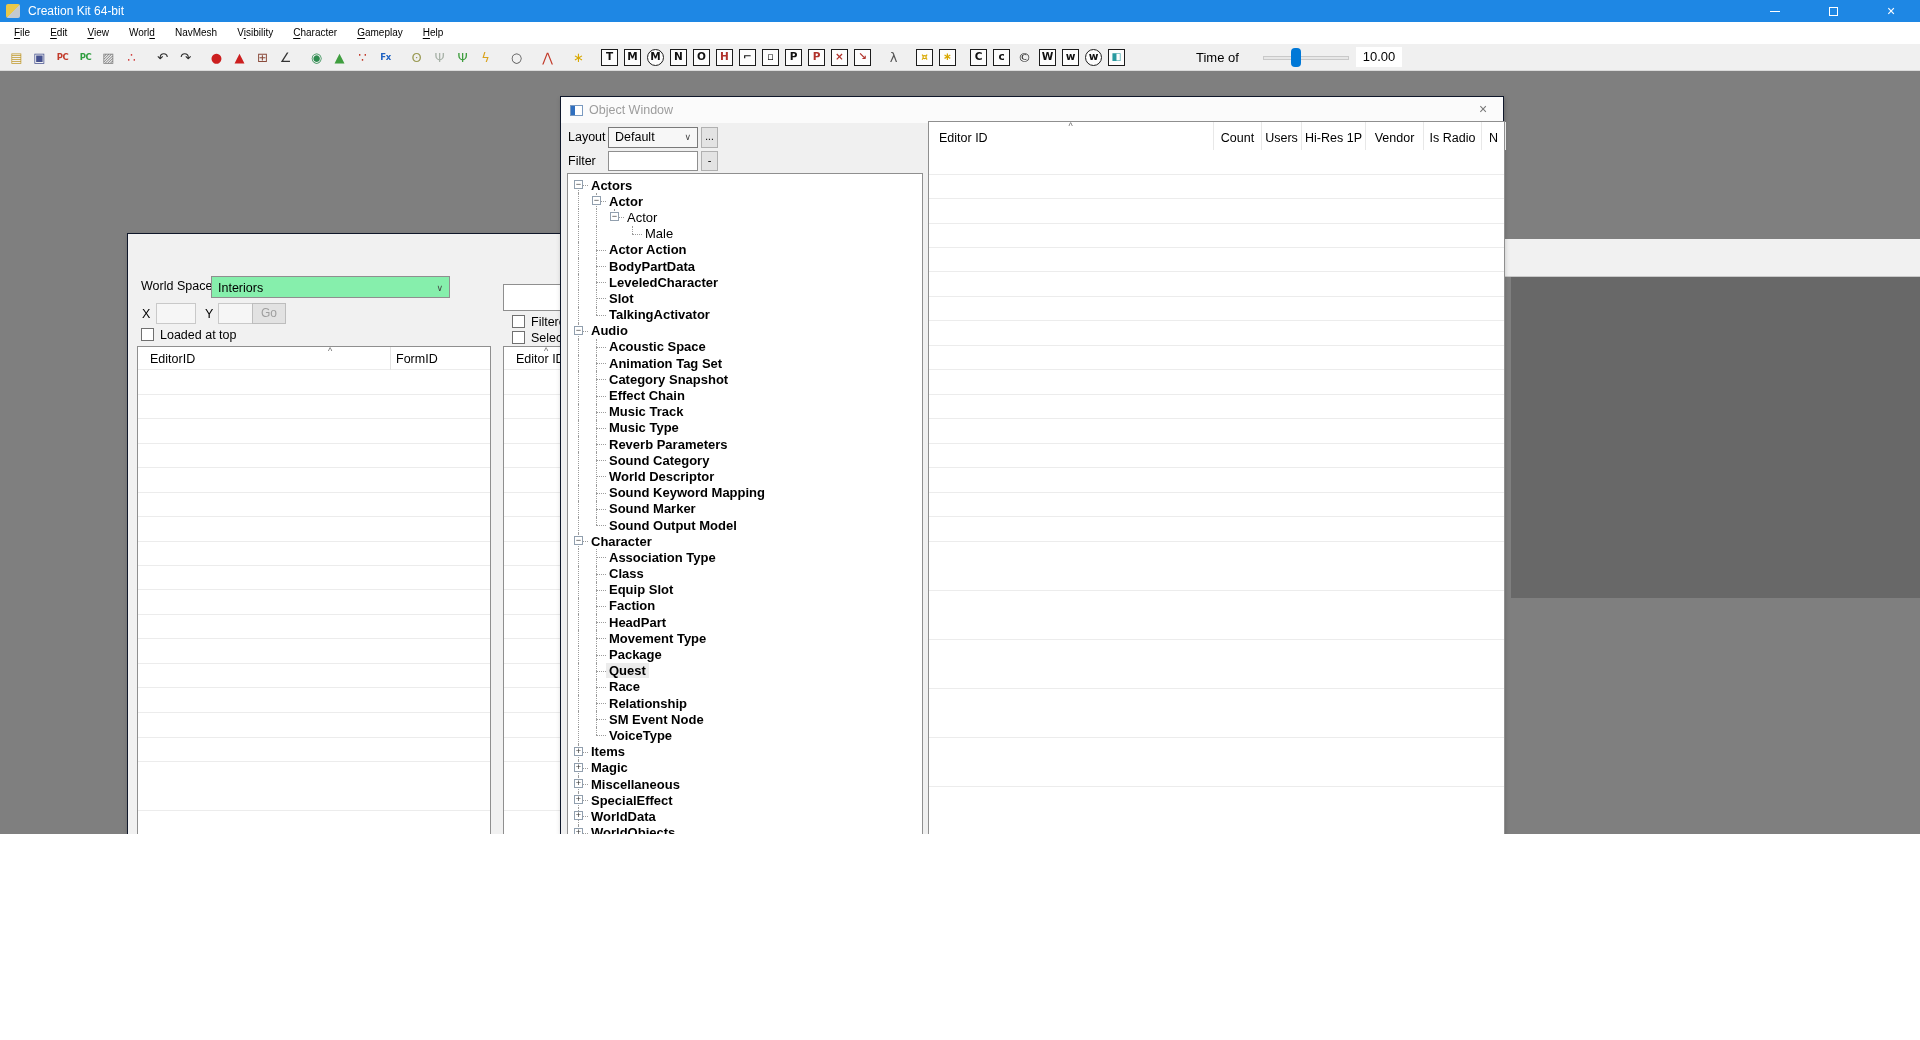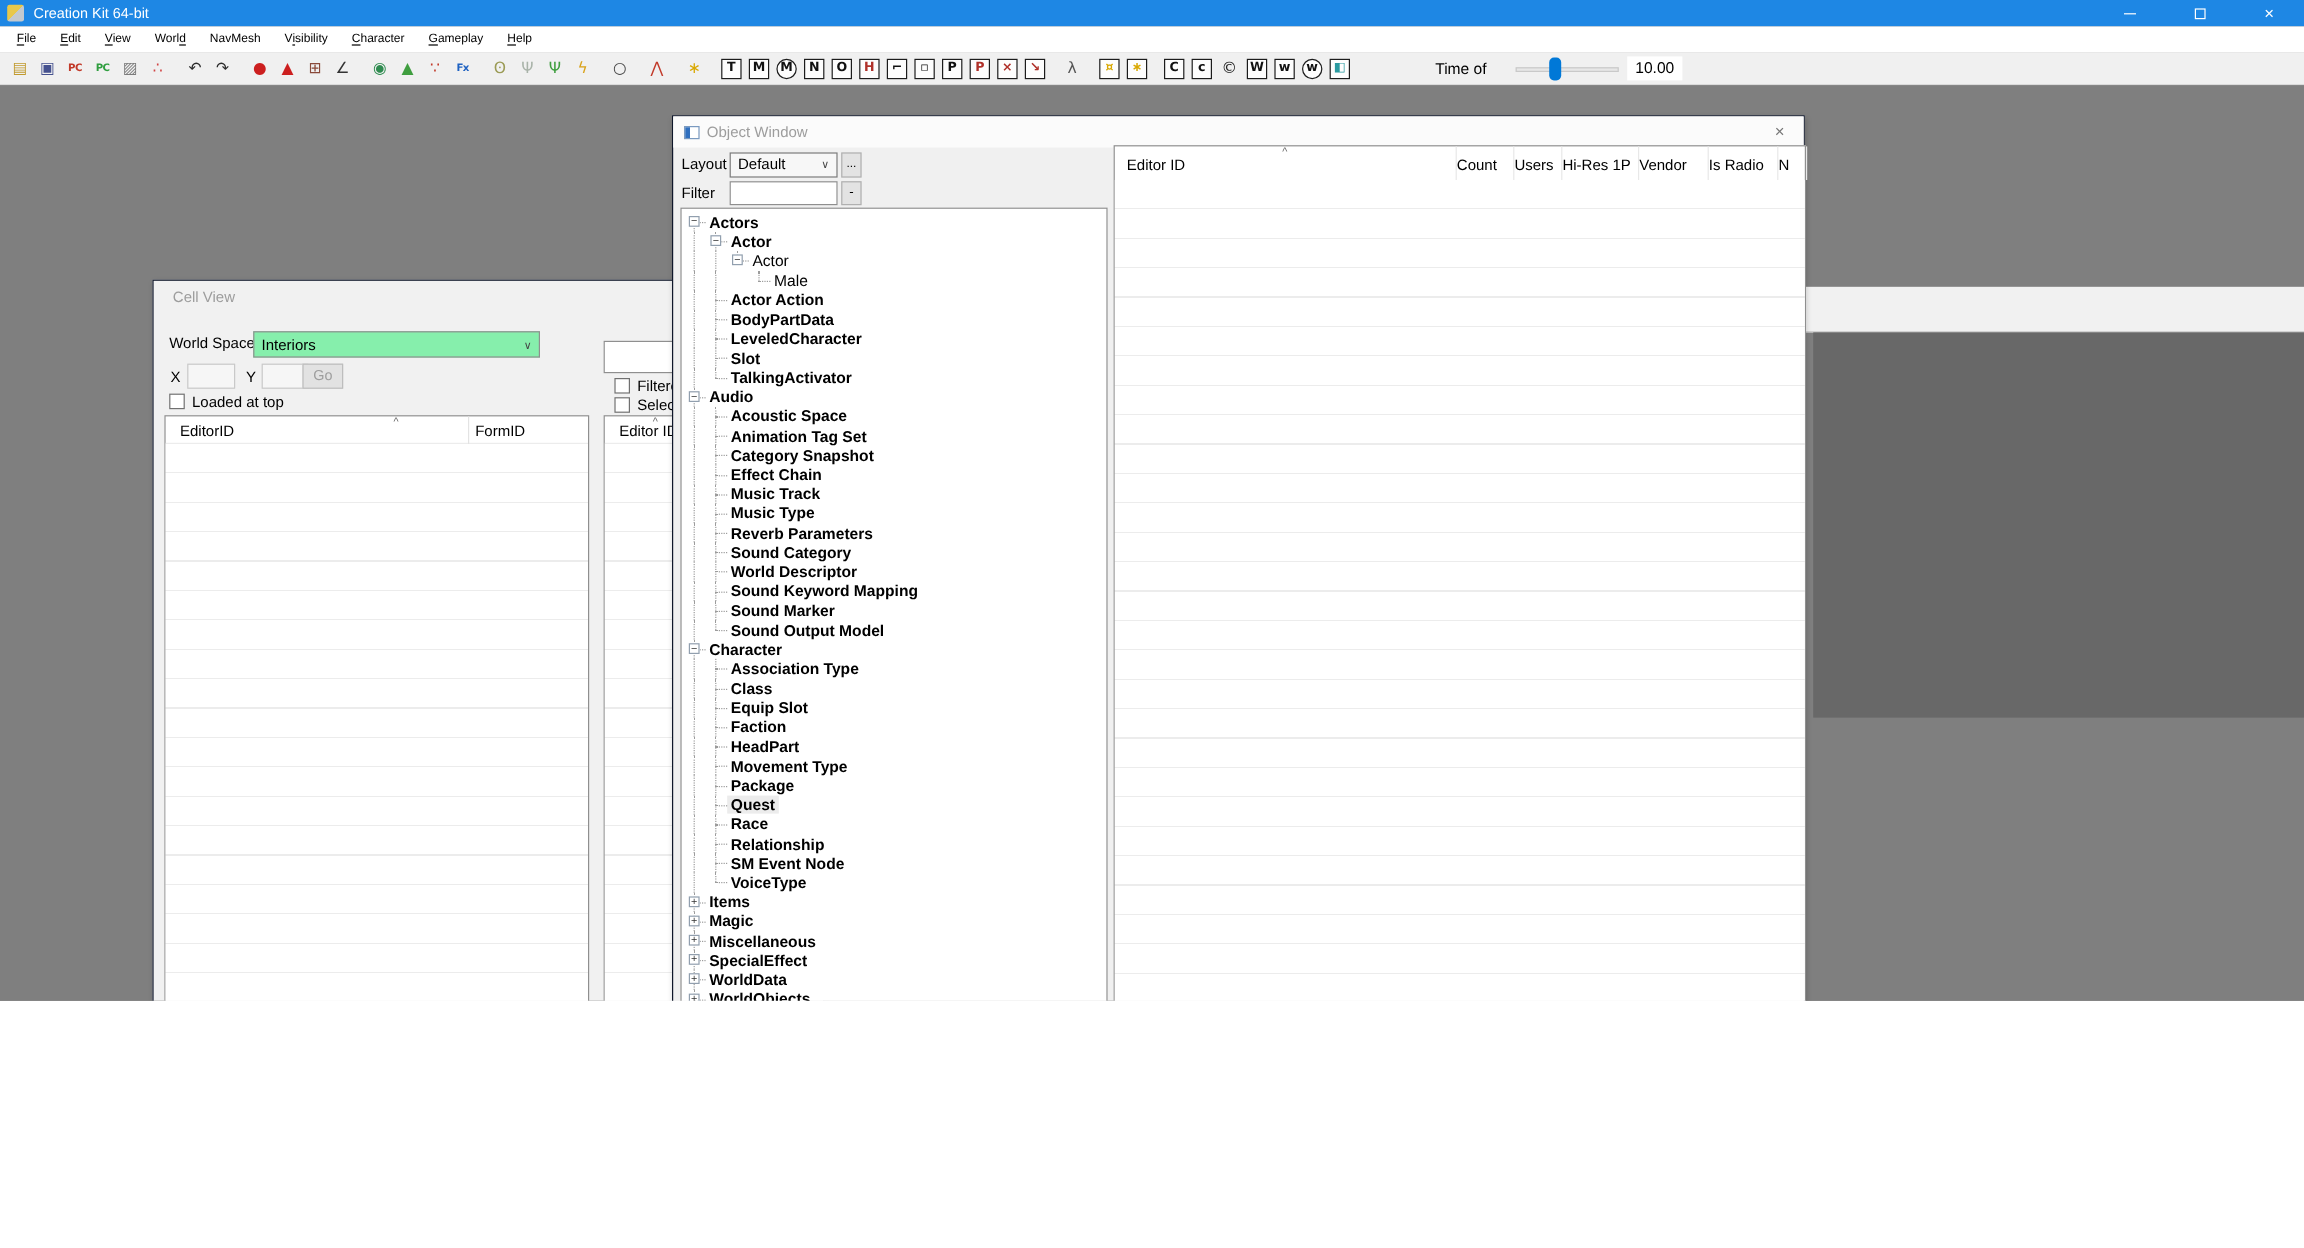--- a/index.html
+++ b/index.html
@@ -96,21 +96,21 @@
 #ow-layout-combo .cval{line-height:19px}
 #ow-layout-combo .cchev{line-height:19px}
 #ow-more-btn{left:140px;top:30px;width:17px;height:21px;line-height:17px;font-size:10px}
 #ow-filter-label{position:absolute;left:7px;top:57px}
 #ow-filter-input{left:47px;top:54px;width:90px;height:20px}
 #ow-minus-btn{left:140px;top:54px;width:17px;height:20px;line-height:17px;font-size:11px}
 #ow-tree{left:6px;top:76px;width:356px;height:845px;overflow:hidden;padding-top:3px;padding-left:2px}
 #ow-right{left:367px;top:24px;width:577px;height:904px}
 #ow-header{position:relative;height:28px;display:flex}
 .owcol{position:relative;height:28px;border-right:1px solid #e8e8e8;flex:none;font-size:12.5px}
-.owcol .collabel{position:absolute;left:0;right:0;top:9px;text-align:left;white-space:nowrap;overflow:hidden}
+.owcol .collabel{position:absolute;left:0;right:0;top:9px;text-align:center;white-space:nowrap;overflow:hidden}
 .owcol.first .collabel{text-align:left;left:10px}
 #ow-body{top:28px;bottom:17px}
 #ow-hscroll{left:0;right:0;bottom:0;height:17px}
 
 
 .trow{display:flex;align-items:center;height:16.2px;position:relative;white-space:nowrap}
 .guide{width:18px;height:100%;position:relative;flex:none}
 .guide.line::before{content:"";position:absolute;left:8px;top:0;bottom:0;border-left:1px dotted #9c9c9c}
 .conn{width:18px;height:100%;position:relative;flex:none}
 .conn::before{content:"";position:absolute;left:8px;top:50%;width:10px;border-top:1px dotted #9c9c9c}
@@ -209,23 +209,20 @@
     <div id="timevalue">10.00</div>
   </div>
 
   <div id="desktop" style="background: rgb(127, 127, 127);">
 
     <div id="render-titlebar"></div>
     <div id="render-viewport" style="background: rgb(104, 104, 104);"></div>
 
 
     <div class="win" id="cellview">
-      <div class="wtitle">
-        <span>Cell View</span>
-      </div>
       <span class="abs" id="cv-ws-label">World Space</span>
       <div class="combo" id="cv-ws-combo">
         <span class="cval">Interiors</span>
         <span class="cchev">∨</span>
       </div>
       <span class="abs" id="cv-x-label">X</span>
       <input class="txt" id="cv-x-input" disabled="" style="">
       <span class="abs" id="cv-y-label">Y</span>
       <input class="txt" id="cv-y-input" disabled="" style="">
       <div class="btn" id="cv-go">Go</div>

